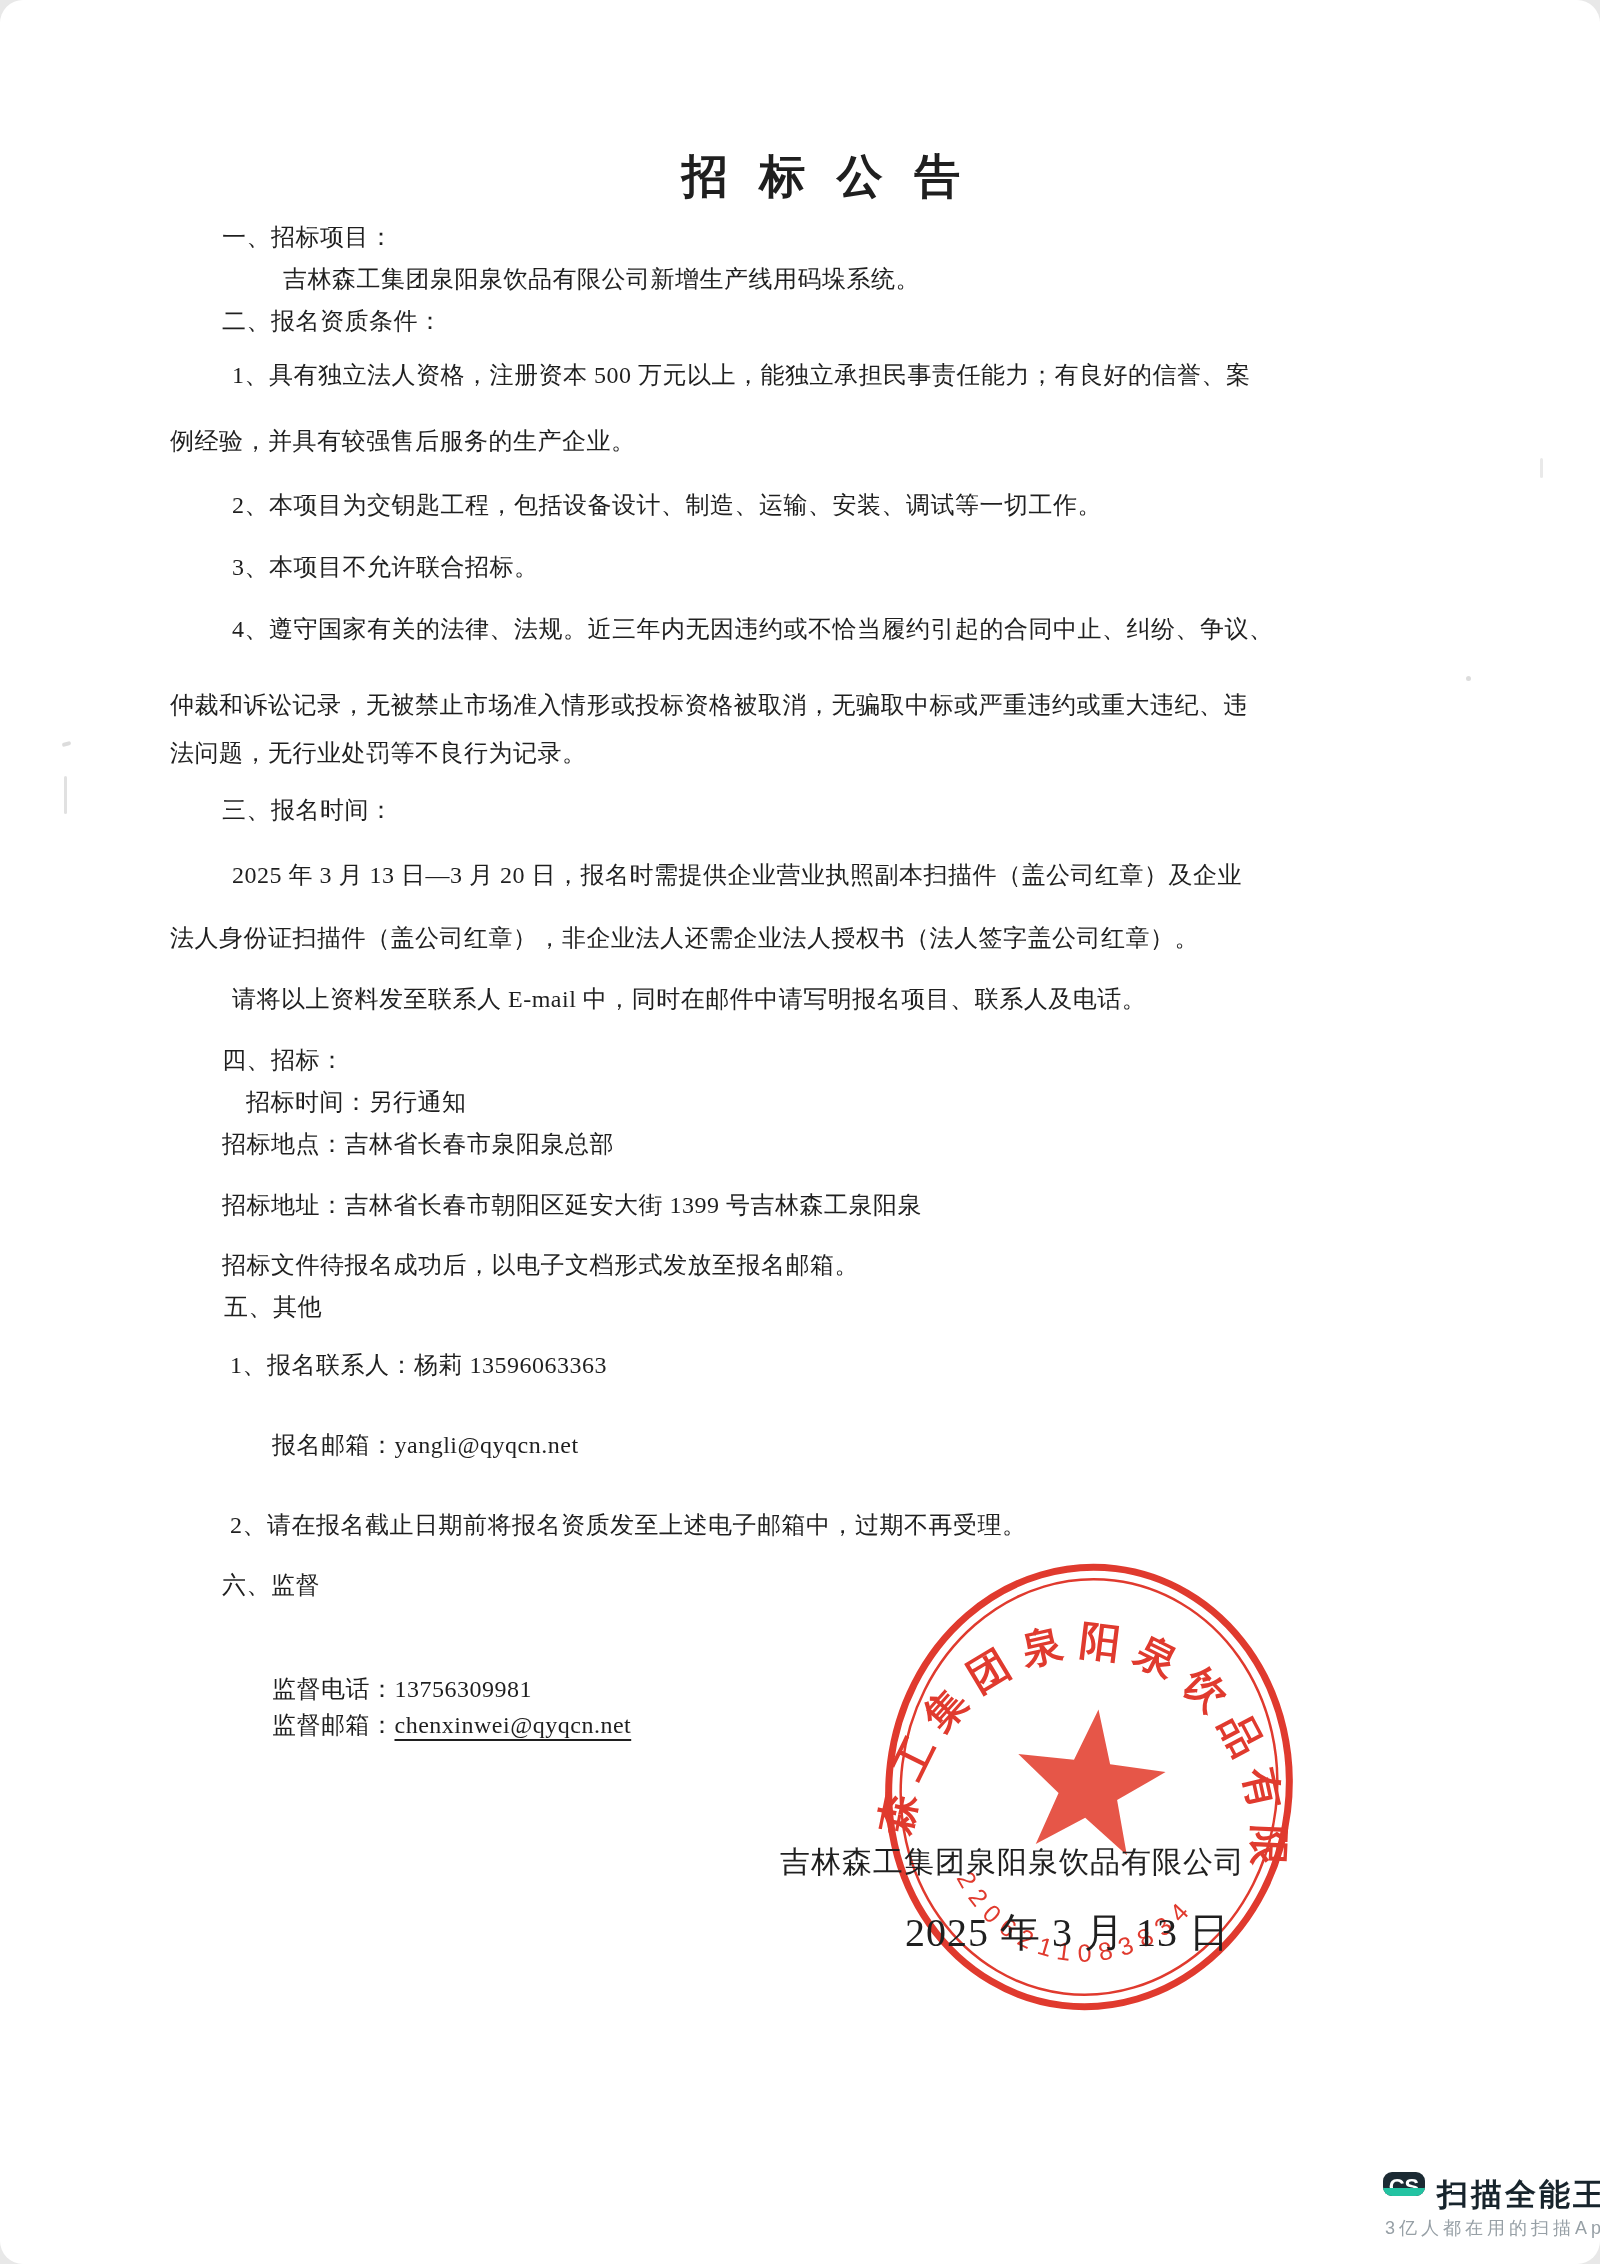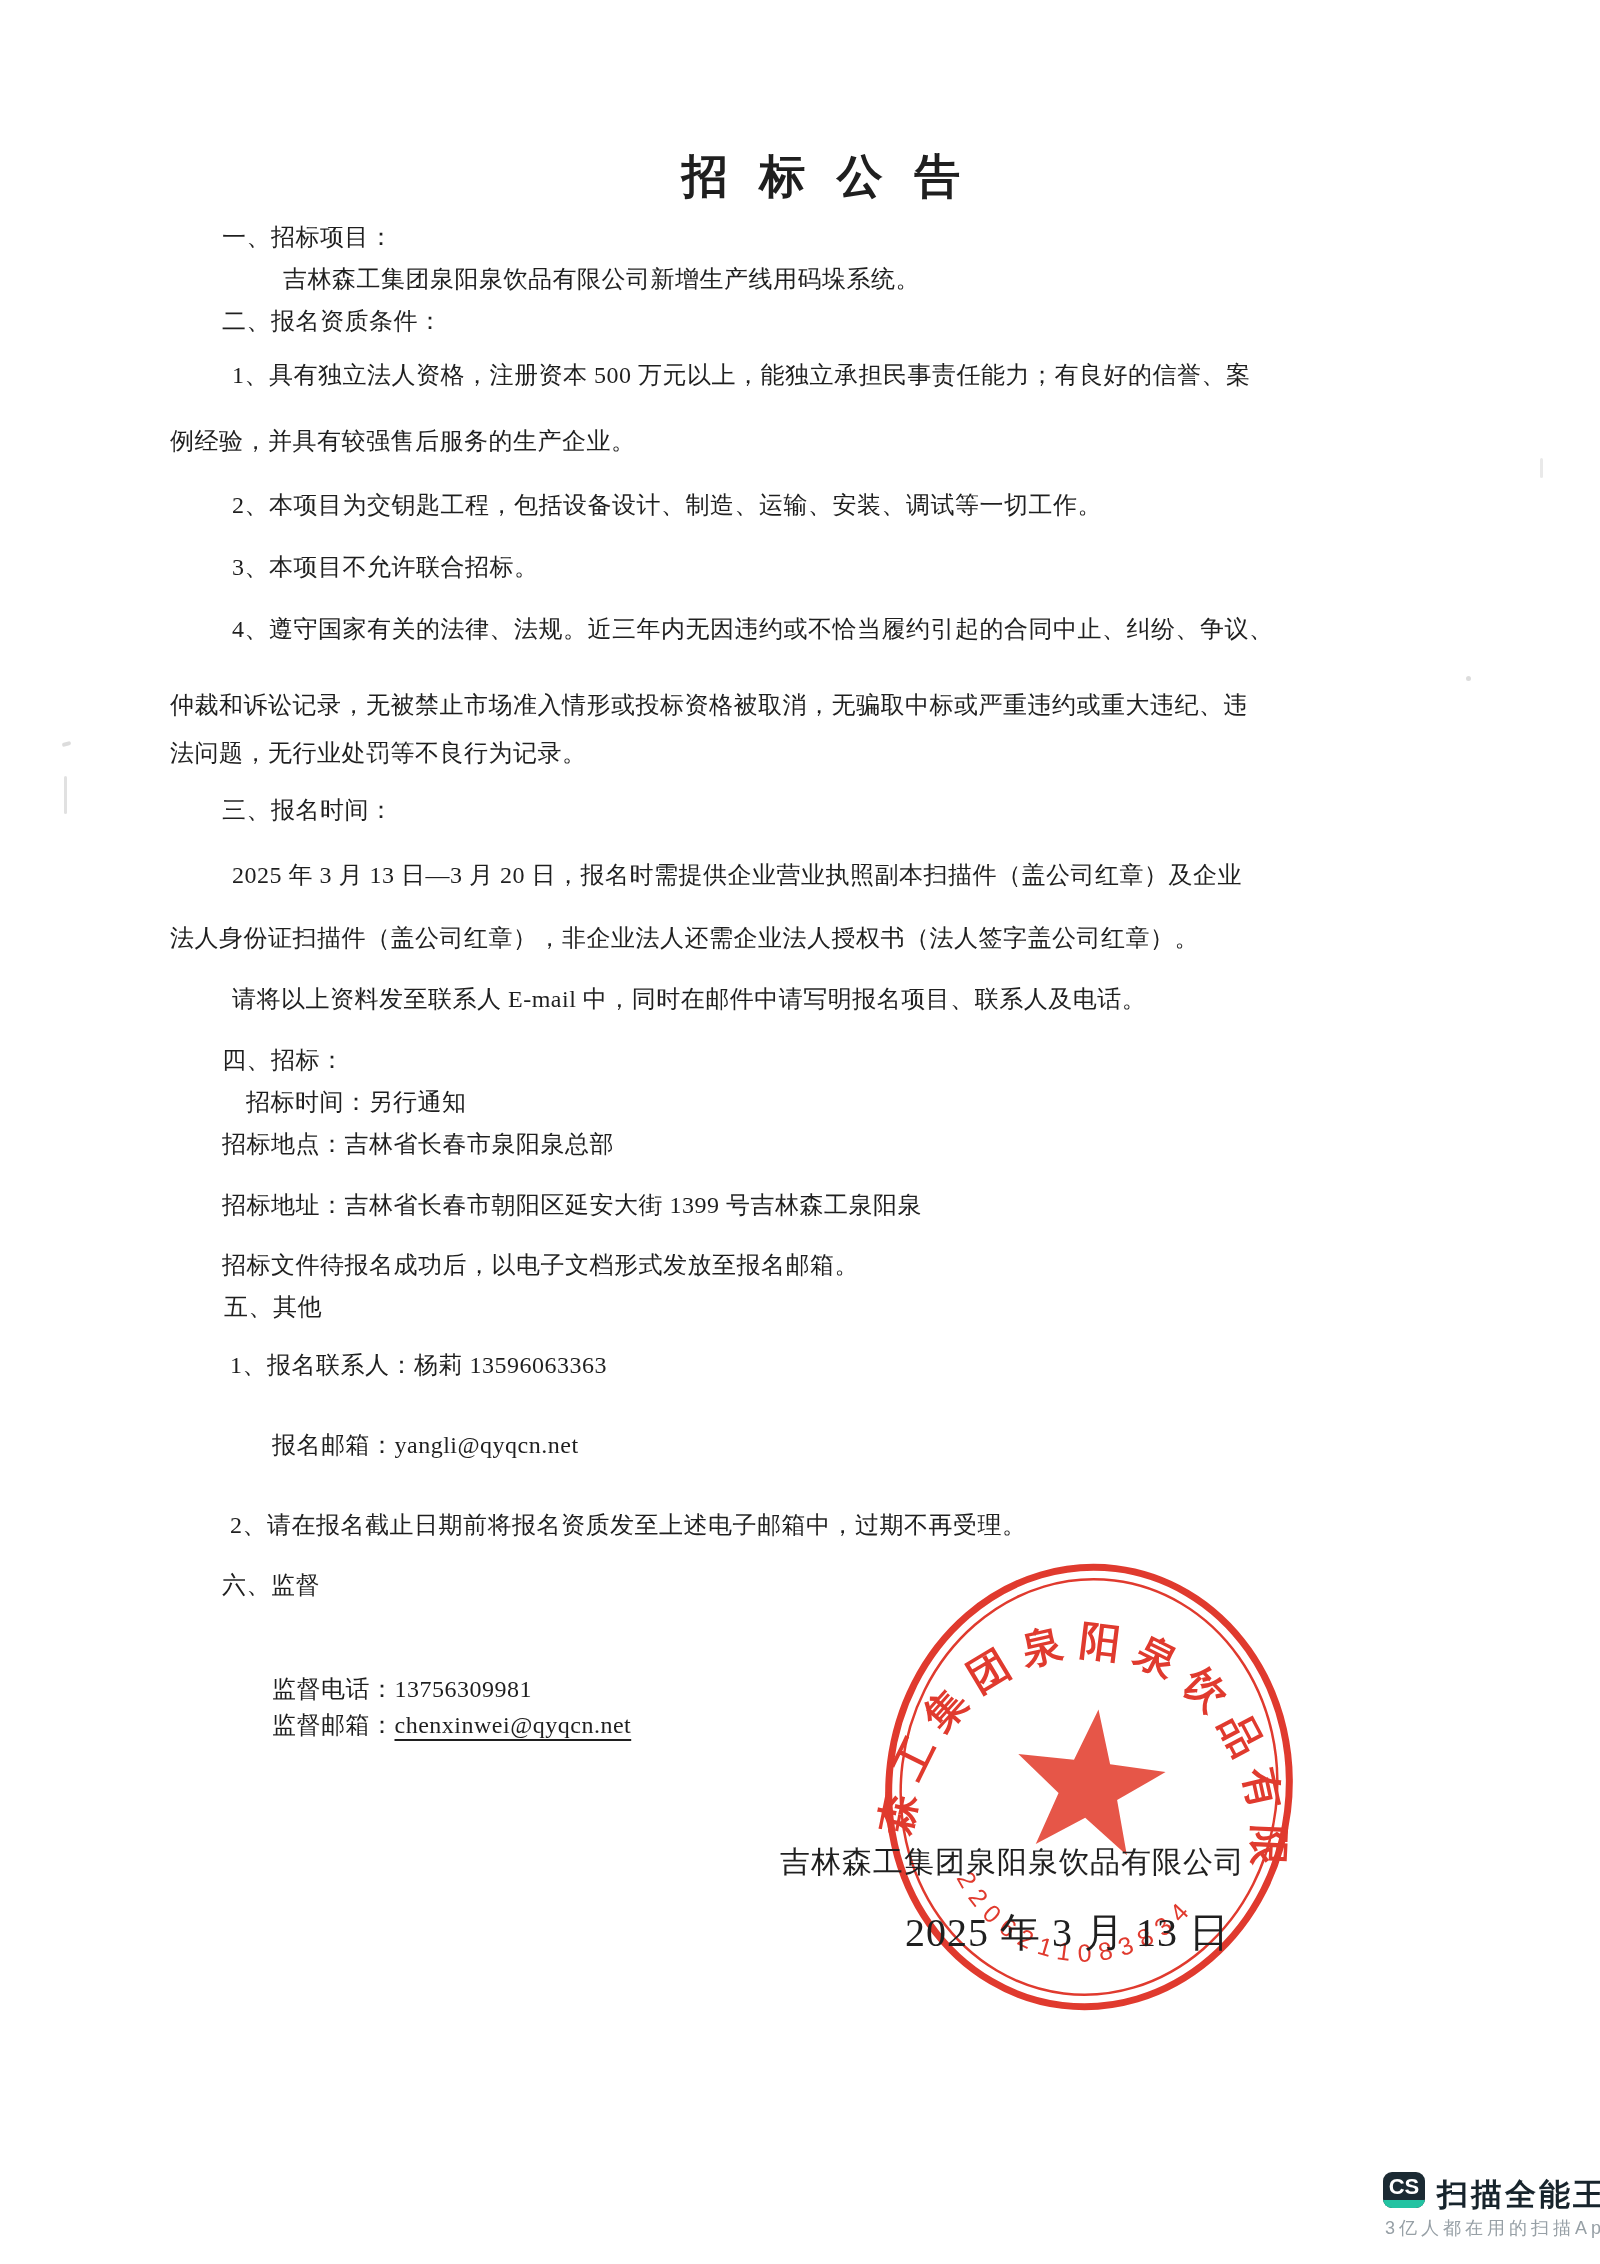--- a/index.html
+++ b/index.html
@@ -5,20 +5,21 @@
   html, body { margin: 0; padding: 0; background: #e8e8e8; }
   .page {
     position: relative;
     width: 1600px;
     height: 2264px;
     margin: 0 auto;
     background: #ffffff;
     overflow: hidden;
     font-family: "Liberation Serif", "DejaVu Serif", serif;
     color: #1f1f1f;
+    border-radius: 23px;
   }
   .line {
     position: absolute;
     font-size: 24px;
     letter-spacing: 0.5px;
     white-space: nowrap;
     line-height: 1.15;
     color: #1f1f1f;
     z-index: 3;
   }
@@ -60,21 +61,21 @@
     font-family: "Liberation Sans", "DejaVu Sans", sans-serif;
     font-size: 25px;
     font-weight: 500;
     letter-spacing: 8.5px;
   }
 
   
   .watermark { position: absolute; left: 1383px; top: 2170px; z-index: 4; }
   .cs-icon {
     position: absolute; left: 0; top: 2px;
-    width: 42px; height: 36px;
+    width: 42px; height: 24px;
     background: #1b2a33;
     border-radius: 9px;
     overflow: hidden;
   }
   .cs-icon .cs-letters {
     position: absolute; top: 2px; left: 0; width: 100%;
     text-align: center;
     font-family: "Liberation Sans", "DejaVu Sans", sans-serif;
     font-weight: bold; font-size: 22px; color: #ffffff;
     letter-spacing: 0px;

